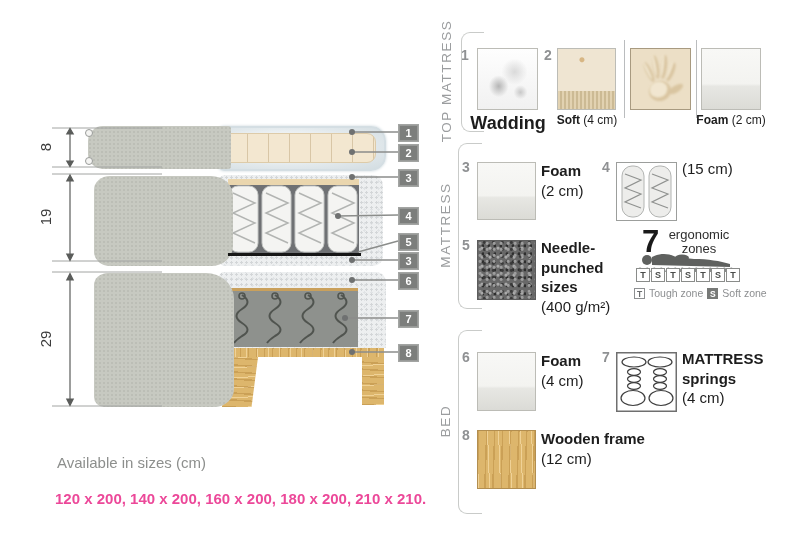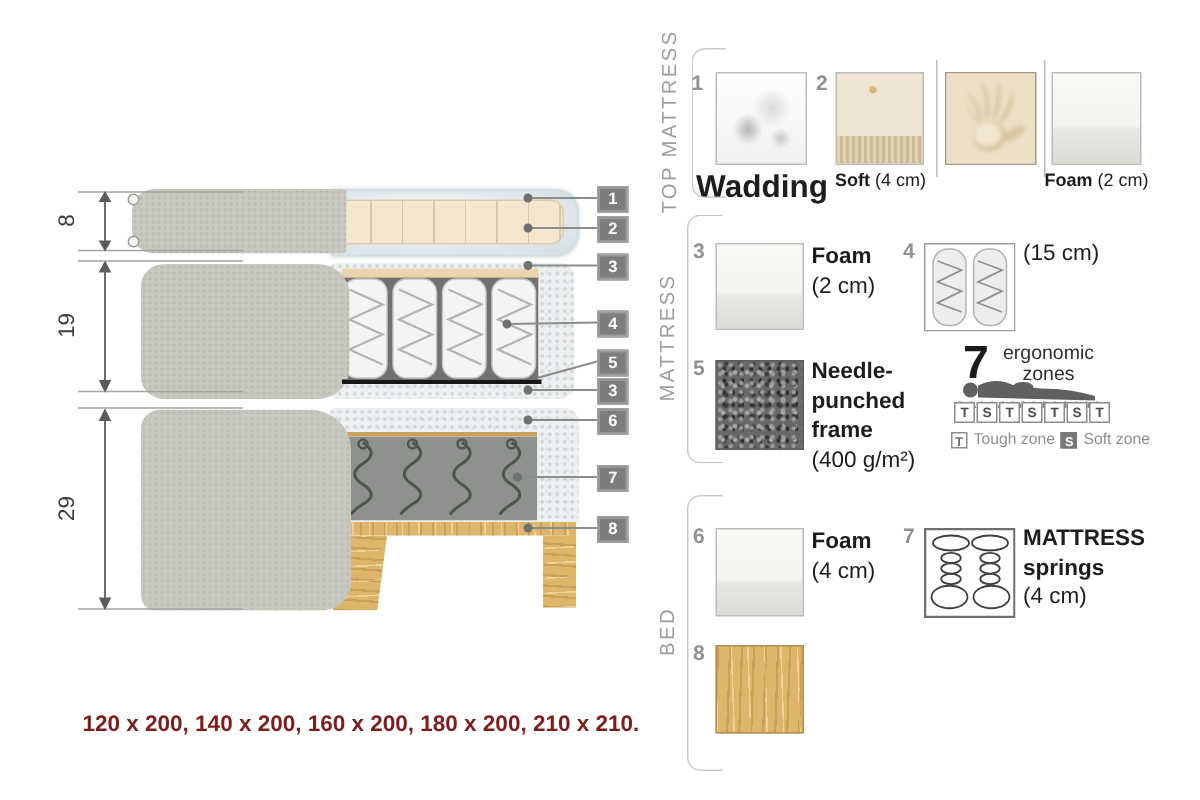--- a/index.html
+++ b/index.html
@@ -78,21 +78,21 @@
   .zone-box{width:12px;height:12px;background:#fff;border:1px solid #8a8c8a;color:#4a4c4a;
             font-size:9px;font-weight:bold;text-align:center;line-height:12px;}
   .ez-legend{position:absolute;font-size:10.5px;color:#8d8f91;display:flex;align-items:center;gap:4px;}
   .key-box{display:inline-block;width:11px;height:11px;box-sizing:border-box;text-align:center;
            font-size:8.5px;font-weight:bold;line-height:11px;}
   .key-box.t{border:1px solid #8d8f91;color:#6c6e70;background:#fff;}
   .key-box.s{background:#777977;color:#fff;border:1px solid #777977;}
 
   
   .foot-title{position:absolute;color:#8d8f8d;font-size:15px;}
-  .foot-sizes{position:absolute;color:#7f1d1d;font-size:15px;font-weight:600;}
+  .foot-sizes{position:absolute;color:#ec4899;font-size:15px;font-weight:600;margin-top:16px;}
 </style>
 </head>
 <body>
 
 <div class="stage">
 
   <div class="abs wadding" style="left:218px;top:126px;width:164px;height:41px;border-radius:6px 15px 15px 6px;"></div>
   <div class="abs latex-blocks" style="left:226px;top:133px;width:148px;height:28px;border-radius:0 9px 9px 0;"></div>
   <div class="abs fabric" style="left:88px;top:126px;width:143px;height:43px;border-radius:15px 3px 3px 15px;"></div>
   <div class="abs piping-dot" style="left:85px;top:129px;"></div>
@@ -193,21 +193,21 @@
   <div class="callout" style="left:398px;top:252px;">3</div>
   <div class="callout" style="left:398px;top:272px;">6</div>
   <div class="callout" style="left:398px;top:310px;">7</div>
   <div class="callout" style="left:398px;top:344px;">8</div>
 
   <div class="abs bracket" style="left:461px;top:32px;width:22px;height:98px;"></div>
   <div class="section-label" style="left:446px;top:81px;">TOP MATTRESS</div>
 
   <div class="leg-num" style="left:461px;top:47px;">1</div>
   <div class="abs thumb wadding-thumb" style="left:477px;top:48px;width:61px;height:62px;"></div>
-  <div class="cap nowrap" style="left:463px;top:113px;width:90px;font-size:21px;">
+  <div class="cap nowrap" style="left:463px;top:113px;width:90px;font-size:18px;">
     <b>Wadding</b>
   </div>
 
   <div class="leg-num" style="left:544px;top:47px;">2</div>
   <div class="abs thumb latex-thumb" style="left:557px;top:48px;width:59px;height:62px;"></div>
   <div class="cap nowrap" style="left:545px;top:114px;width:84px;">
     <b>Soft</b>
     <span class="sz">(4 cm)</span>
   </div>
 
@@ -269,21 +269,21 @@
       </g>
     </svg>
   </div>
   <div class="side-text" style="left:682px;top:159px;width:80px;">
     <span class="sz">(15 cm)</span>
   </div>
 
   <div class="leg-num" style="left:462px;top:237px;">5</div>
   <div class="abs thumb felt-thumb" style="left:477px;top:240px;width:59px;height:60px;border-color:#5c5c5c;"></div>
   <div class="side-text" style="left:541px;top:238px;width:92px;">
-    <span class="nm">Needle-punched frame</span>
+    <span class="nm">Needle-punched sizes</span>
     <span class="sz">(400 g/m²)</span>
   </div>
 
   <div class="ez-count" style="left:642px;top:226px;">7</div>
   <div class="ez-label" style="left:663px;top:228px;">ergonomic zones</div>
   <svg class="abs" style="left:636px;top:248px;" width="100" height="24" viewBox="0 0 100 24">
     <path d="M0,24 Q4,15 8,24 L8,24 Q11,15 15,24 Q18,15 22,24 Q25,15 29,24 Q32,15 36,24
              Q39,15 43,24 Q46,15 50,24 Q53,15 57,24 Q60,15 64,24 Q67,15 71,24 Q74,15 78,24
              Q81,15 85,24 Q88,15 92,24 Q95,15 99,24 Z" fill="#898b89"></path>
     <circle cx="11" cy="12" r="5" fill="#5f615f"></circle>
@@ -334,16 +334,21 @@
       </g>
     </svg>
   </div>
   <div class="side-text" style="left:682px;top:349px;width:85px;">
     <span class="nm">MATTRESS springs</span>
     <span class="sz">(4 cm)</span>
   </div>
 
   <div class="leg-num" style="left:462px;top:427px;">8</div>
   <div class="abs thumb wood" style="left:477px;top:430px;width:59px;height:59px;border-color:#b28e50;"></div>
-
+  <div class="side-text" style="left:541px;top:429px;width:140px;">
+    <span class="nm">Wooden frame</span>
+    <span class="sz">(12 cm)</span>
+  </div>
+
+  <div class="foot-title" style="left:57px;top:454px;">Available in sizes (cm)</div>
   <div class="foot-sizes" style="left:55px;top:474px;">120 x 200, 140 x 200, 160 x 200, 180 x 200, 210 x 210.</div>
 
 </div>
 
 </body></html>

